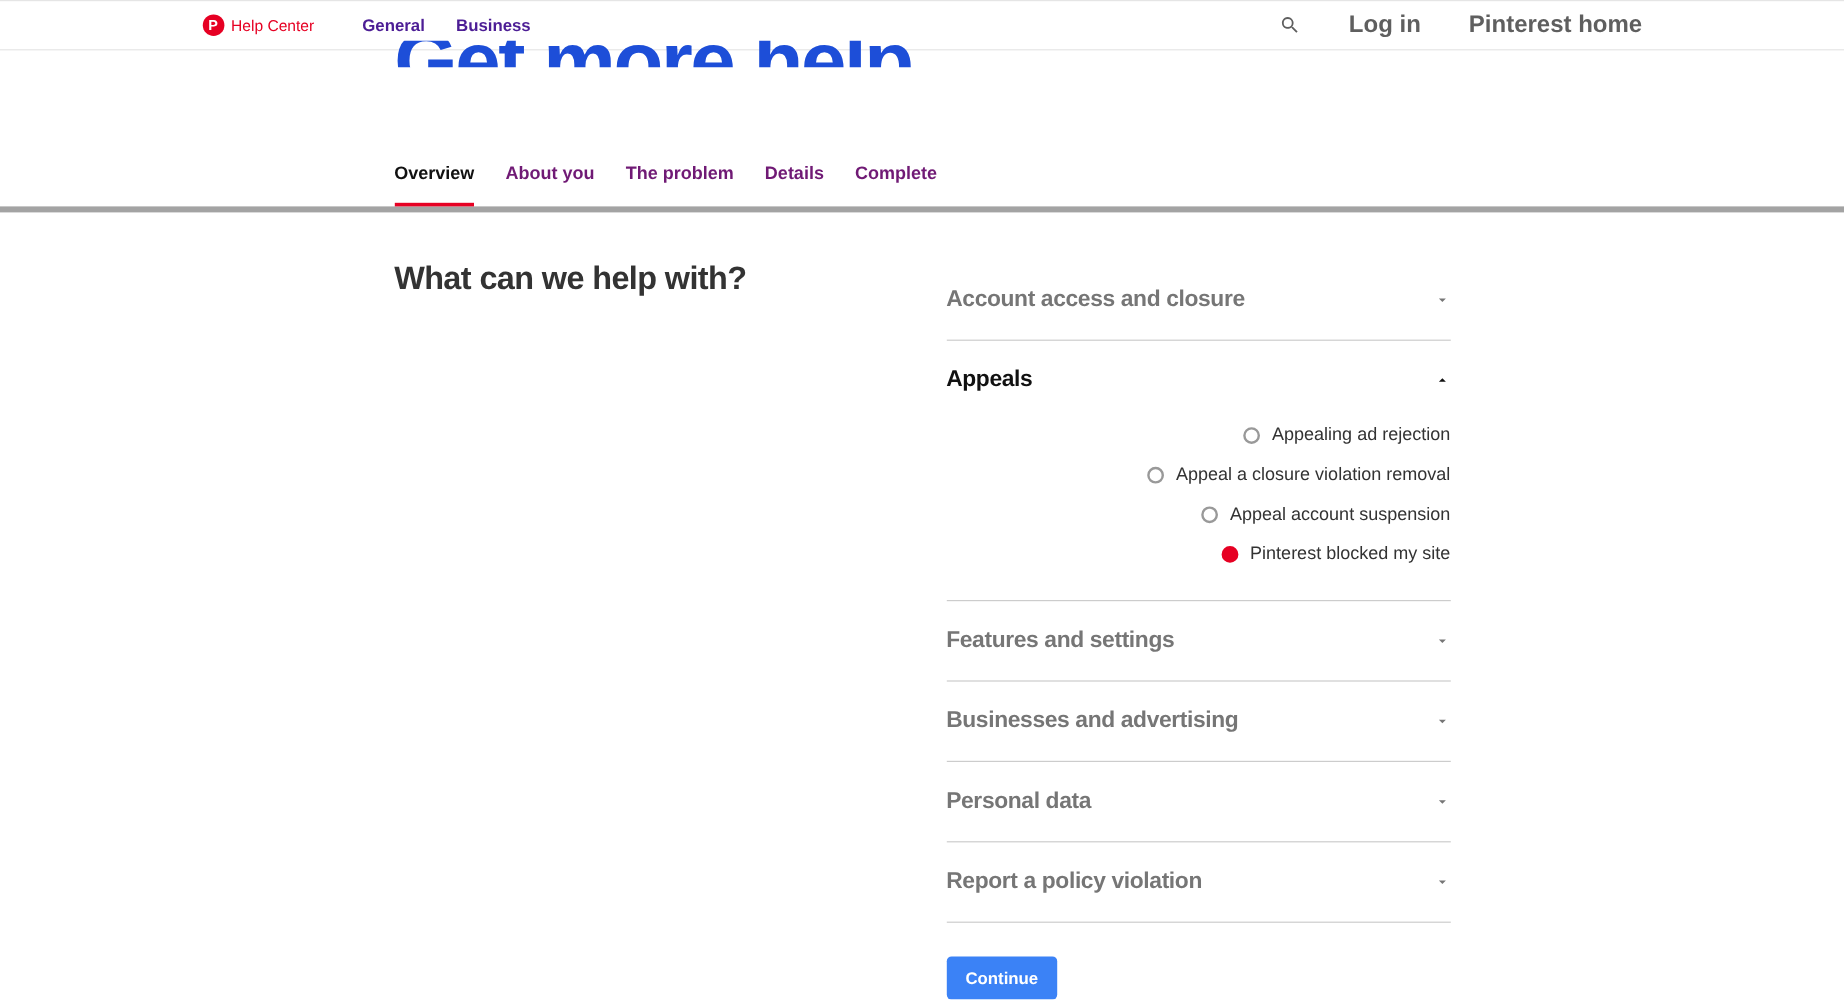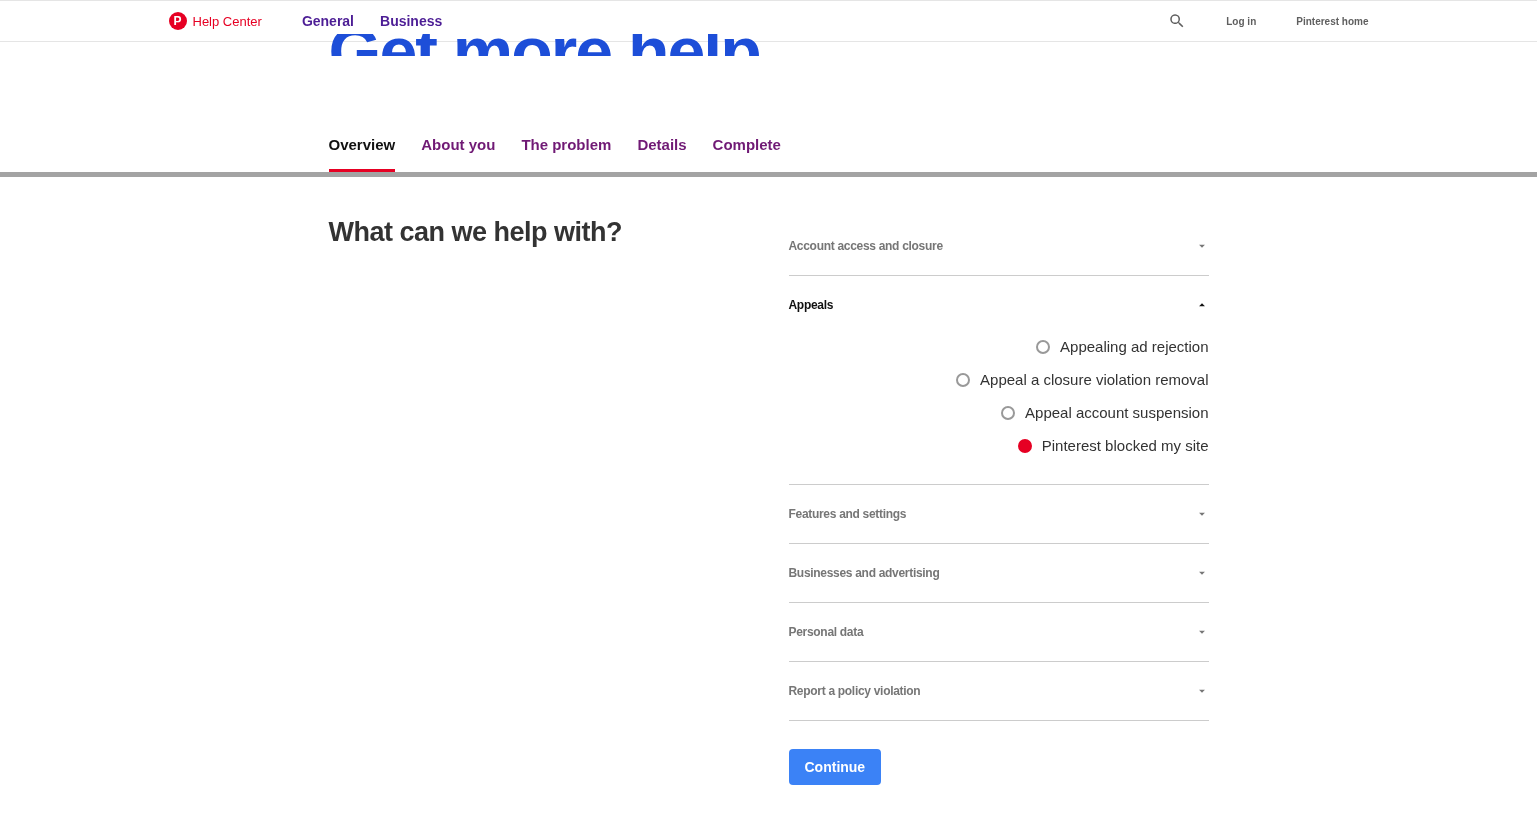--- a/index.html
+++ b/index.html
@@ -8,33 +8,33 @@
 .header { height: 41px; border-bottom: 1px solid #e5e5e5; display: flex; align-items: center; padding: 0 20px; }
 .header-inner { width: 100%; max-width: 1200px; margin: 0 auto; display: flex; align-items: center; justify-content: space-between; }
 .header-left { display: flex; align-items: center; gap: 40px; }
 .logo-wrap { display: flex; align-items: center; gap: 6px; }
 .logo-icon { width: 18px; height: 18px; border-radius: 50%; background: #e60023; display: flex; align-items: center; justify-content: center; color: #fff; font-weight: bold; font-size: 12px; }
 .logo-text { color: #e60023; font-size: 13px; font-weight: 500; }
 .nav-links { display: flex; gap: 26px; }
 .nav-link { color: #4c1d95; font-size: 14px; font-weight: 600; cursor: pointer; }
 .header-right { display: flex; align-items: center; gap: 40px; }
 .search-icon { width: 18px; height: 18px; cursor: pointer; }
-.right-link { color: #5f5f5f; font-size: 10px; font-weight: 600; cursor: pointer; }
+.right-link { color: #5f5f5f; font-size: 20px; font-weight: 600; cursor: pointer; }
 .hero-cut { font-size: 68px; font-weight: 800; color: #1d4ed8; letter-spacing: -2px; line-height: 0.5; overflow: hidden; height: 22px; padding-left: 0; margin-top: -8px; }
 .main { max-width: 900px; margin: 0 auto; padding: 0 10px; }
 .tabs { display: flex; gap: 26px; margin-top: 80px; max-width: 900px; margin-left: auto; margin-right: auto; padding: 0 10px; }
 .tab { color: #701a75; font-size: 15px; font-weight: 600; padding: 0 0 16px 0; cursor: pointer; }
 .tab.active { color: #111; border-bottom: 3px solid #e60023; }
 .content { display: flex; gap: 40px; margin-top: 40px; }
 .left-col { flex: 1; }
 .right-col { flex: 1; }
 .question { font-size: 27px; font-weight: 800; color: #333; letter-spacing: -0.5px; }
 .category { border-bottom: 1px solid #ccc; padding: 22px 0; }
 .cat-header { display: flex; justify-content: space-between; align-items: center; cursor: pointer; }
-.cat-title { font-size: 12px; font-weight: 700; color: #767676; letter-spacing: -0.3px; }
+.cat-title { font-size: 19px; font-weight: 700; color: #767676; letter-spacing: -0.3px; }
 .cat-title.expanded { color: #111; }
 .chevron { width: 14px; height: 14px; }
 .options { margin-top: 18px; }
 .option { display: flex; align-items: center; gap: 10px; padding: 8px 0; cursor: pointer; justify-content: flex-end; }
 .radio { width: 14px; height: 14px; border: 2px solid #999; border-radius: 50%; flex-shrink: 0; }
 .radio.selected { background: #e60023; border-color: #e60023; }
 .option-label { font-size: 15px; color: #333; }
 .continue-btn { background: #3b82f6; color: #fff; border: none; border-radius: 4px; padding: 10px 16px; font-size: 14px; font-weight: 700; cursor: pointer; margin-top: 28px; }
 .tabs-full { width: 100%; border-bottom: 5px solid #a3a3a3; }
 </style>

